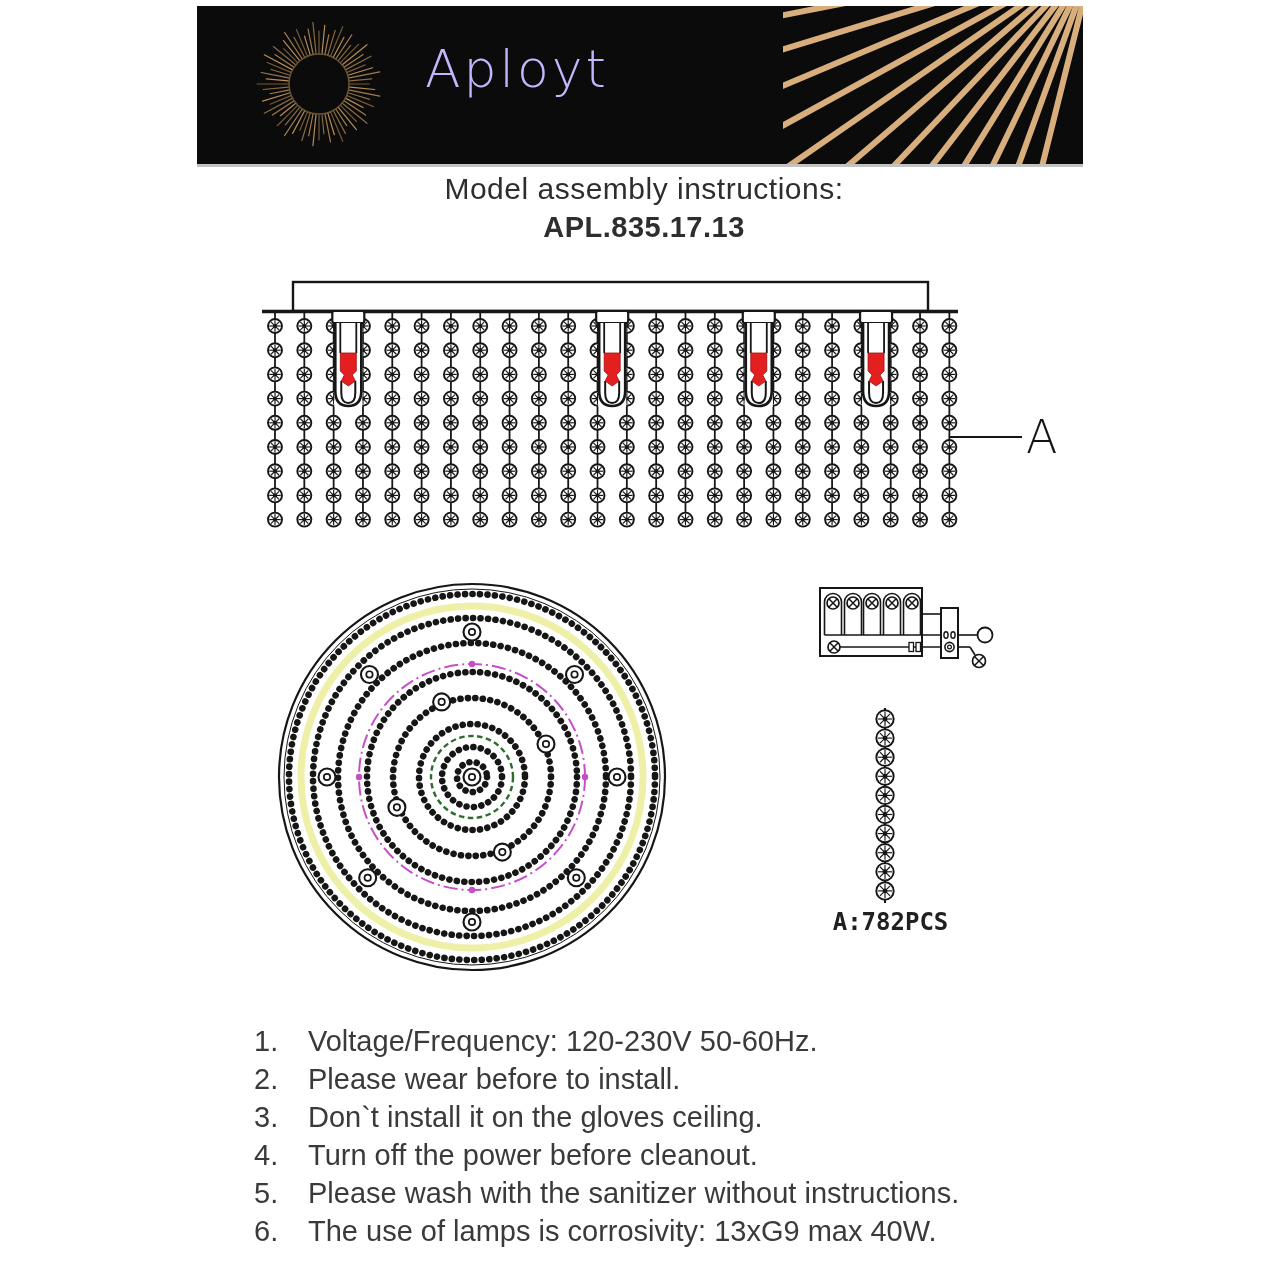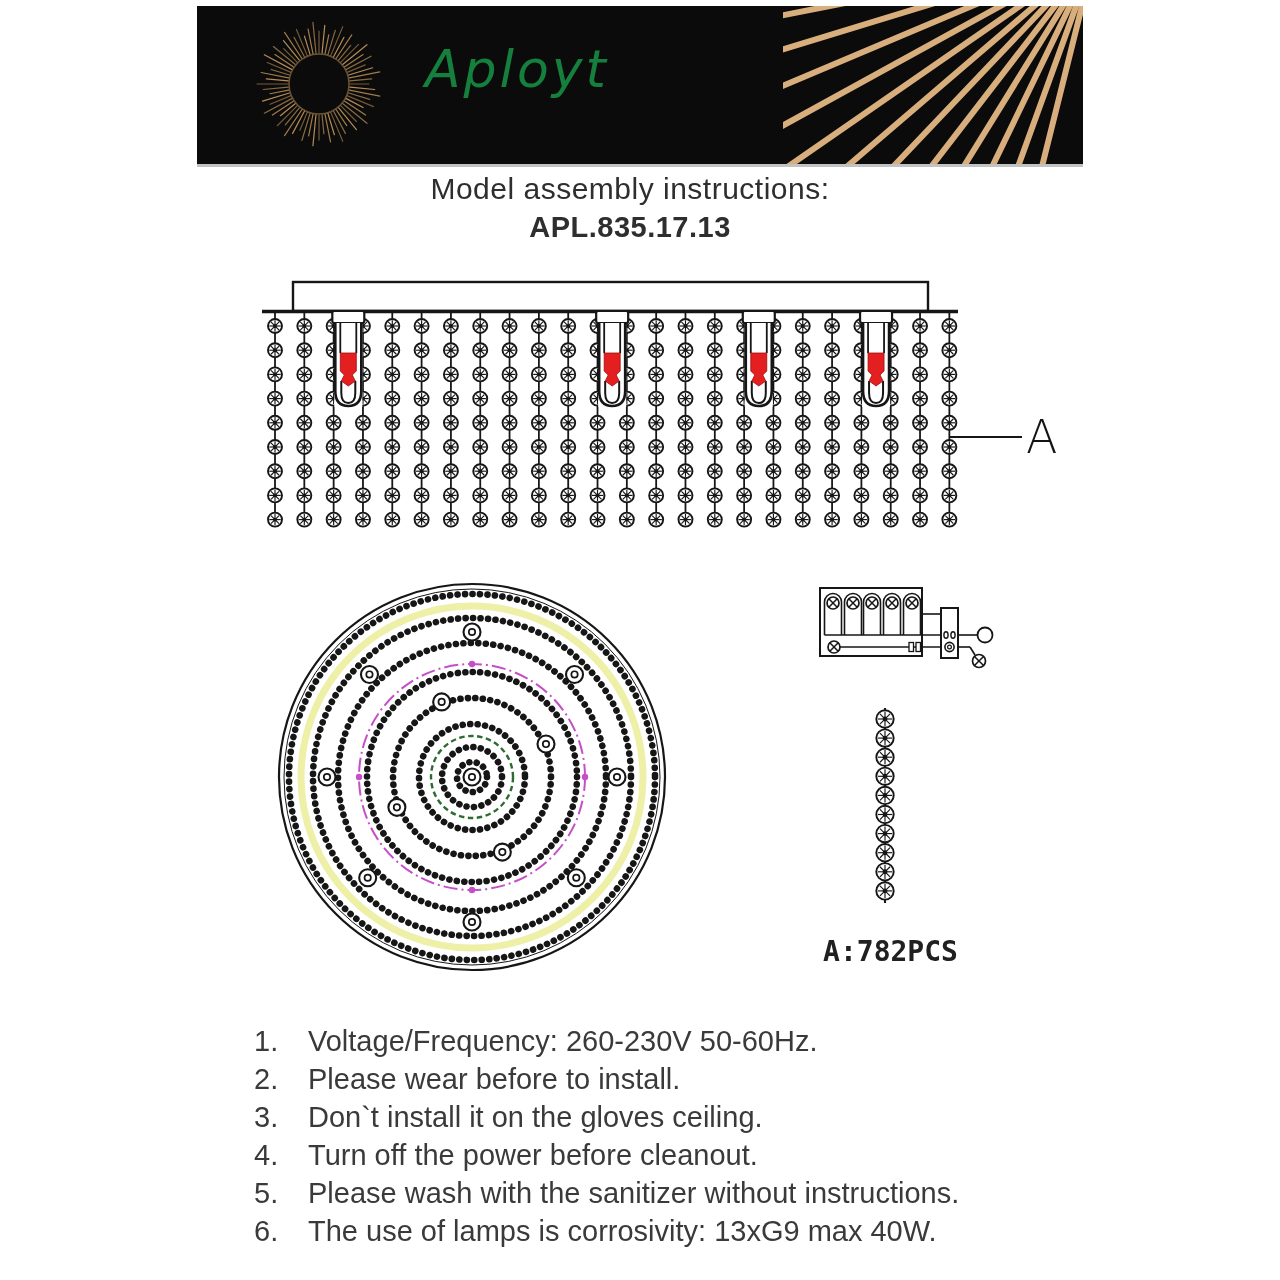--- a/index.html
+++ b/index.html
@@ -2,29 +2,29 @@
 <html><head>
 <meta charset="utf-8">
 <style>
   html,body{margin:0;padding:0;background:#ffffff;}
   .page{position:relative;width:1280px;height:1280px;background:#ffffff;overflow:hidden;
         font-family:"Liberation Sans", sans-serif;color:#3a3a3a;}
   .banner{position:absolute;left:197px;top:6px;width:886px;height:158px;background:#0b0b0b;
           border-bottom:3px solid #c2c2c2;overflow:hidden;}
   .starburst{position:absolute;left:48px;top:4px;}
   .wordmark{position:absolute;left:228px;top:33px;font-size:52px;font-weight:300;
-            letter-spacing:3px;color:#15803d;font-family:"DejaVu Sans", sans-serif;font-style:italic;}
+            letter-spacing:3px;color:#c4b5fd;font-family:"DejaVu Sans", sans-serif;}
   .fan{position:absolute;right:0;top:0;}
-  .title-block{position:absolute;left:0;top:172px;width:1260px;text-align:center;color:#2e2e2e;}
+  .title-block{position:absolute;left:14px;top:172px;width:1260px;text-align:center;color:#2e2e2e;}
   .title-line1{font-size:30px;letter-spacing:0.5px;}
   .title-line2{font-size:29px;letter-spacing:0.5px;margin-top:5px;font-weight:bold;}
   .diagram{position:absolute;}
   .part-label{position:absolute;left:808px;top:908px;width:165px;text-align:center;
-              font-family:"DejaVu Sans Mono", monospace;font-size:28px;font-weight:600;
-              color:#202020;letter-spacing:0px;margin-top:27px;}
+              font-family:"DejaVu Sans Mono", monospace;font-size:24px;font-weight:600;
+              color:#202020;letter-spacing:0px;}
   .instructions{position:absolute;left:248px;top:1022px;width:820px;}
   .inst-row{display:flex;font-size:29px;line-height:38px;color:#3a3a3a;}
   .inst-num{width:54px;flex:none;padding-left:6px;}
   .inst-text{flex:1;}
 </style>
 </head>
 <body>
 
 <div class="page">
 
@@ -1635,21 +1635,21 @@
       <line x1="21.95550022301517" y1="187.85550022301518" x2="32.04449977698483" y2="197.94449977698483" stroke="#161616" stroke-width="1.15"></line>
       <line x1="27" y1="185.76600000000002" x2="27" y2="200.034" stroke="#161616" stroke-width="1.15"></line>
       <line x1="32.04449977698483" y1="187.85550022301518" x2="21.95550022301517" y2="197.94449977698483" stroke="#161616" stroke-width="1.15"></line>
       <circle cx="27" cy="192.9" r="2.436" fill="#161616"></circle>
     </svg>
   <div class="part-label">A:782PCS</div>
 
   <div class="instructions" id="instructions-list">
       <div class="inst-row">
         <span class="inst-num">1.</span>
-        <span class="inst-text">Voltage/Frequency: 260-230V 50-60Hz.</span>
+        <span class="inst-text">Voltage/Frequency: 120-230V 50-60Hz.</span>
       </div>
       <div class="inst-row">
         <span class="inst-num">2.</span>
         <span class="inst-text">Please wear before to install.</span>
       </div>
       <div class="inst-row">
         <span class="inst-num">3.</span>
         <span class="inst-text">Don`t install it on the gloves ceiling.</span>
       </div>
       <div class="inst-row">

